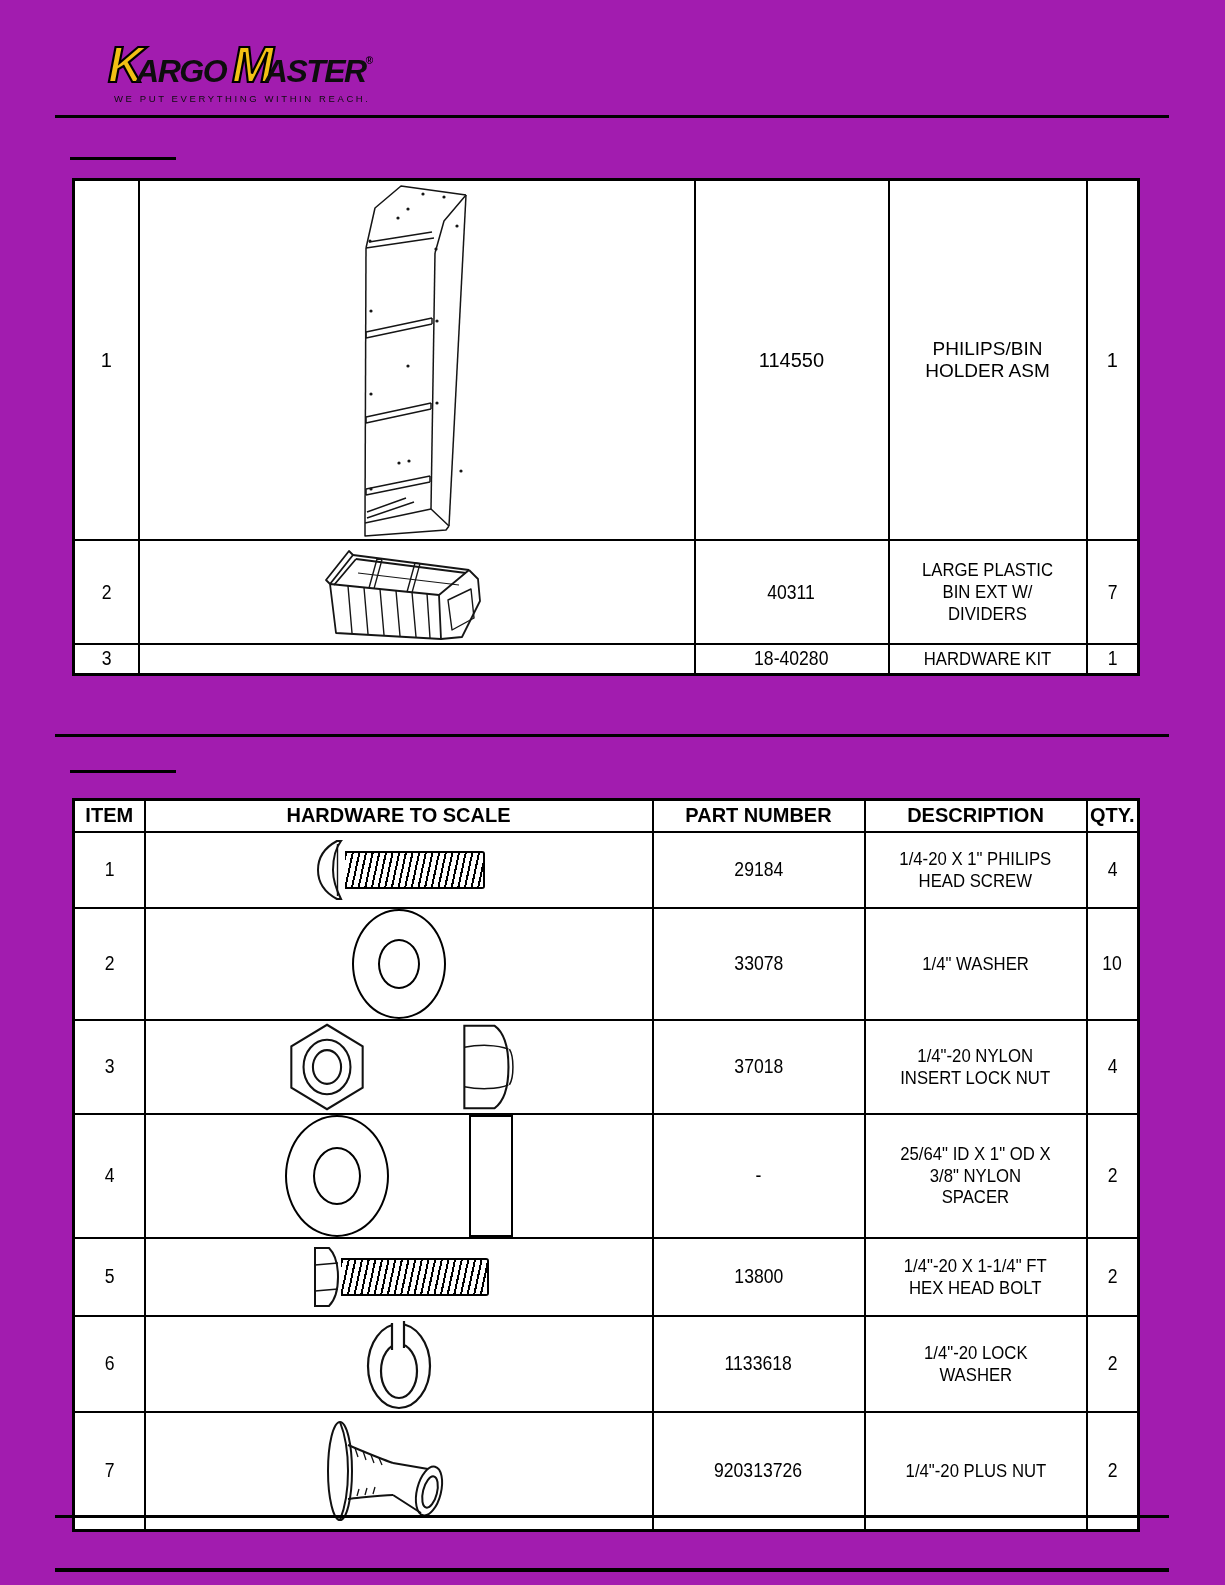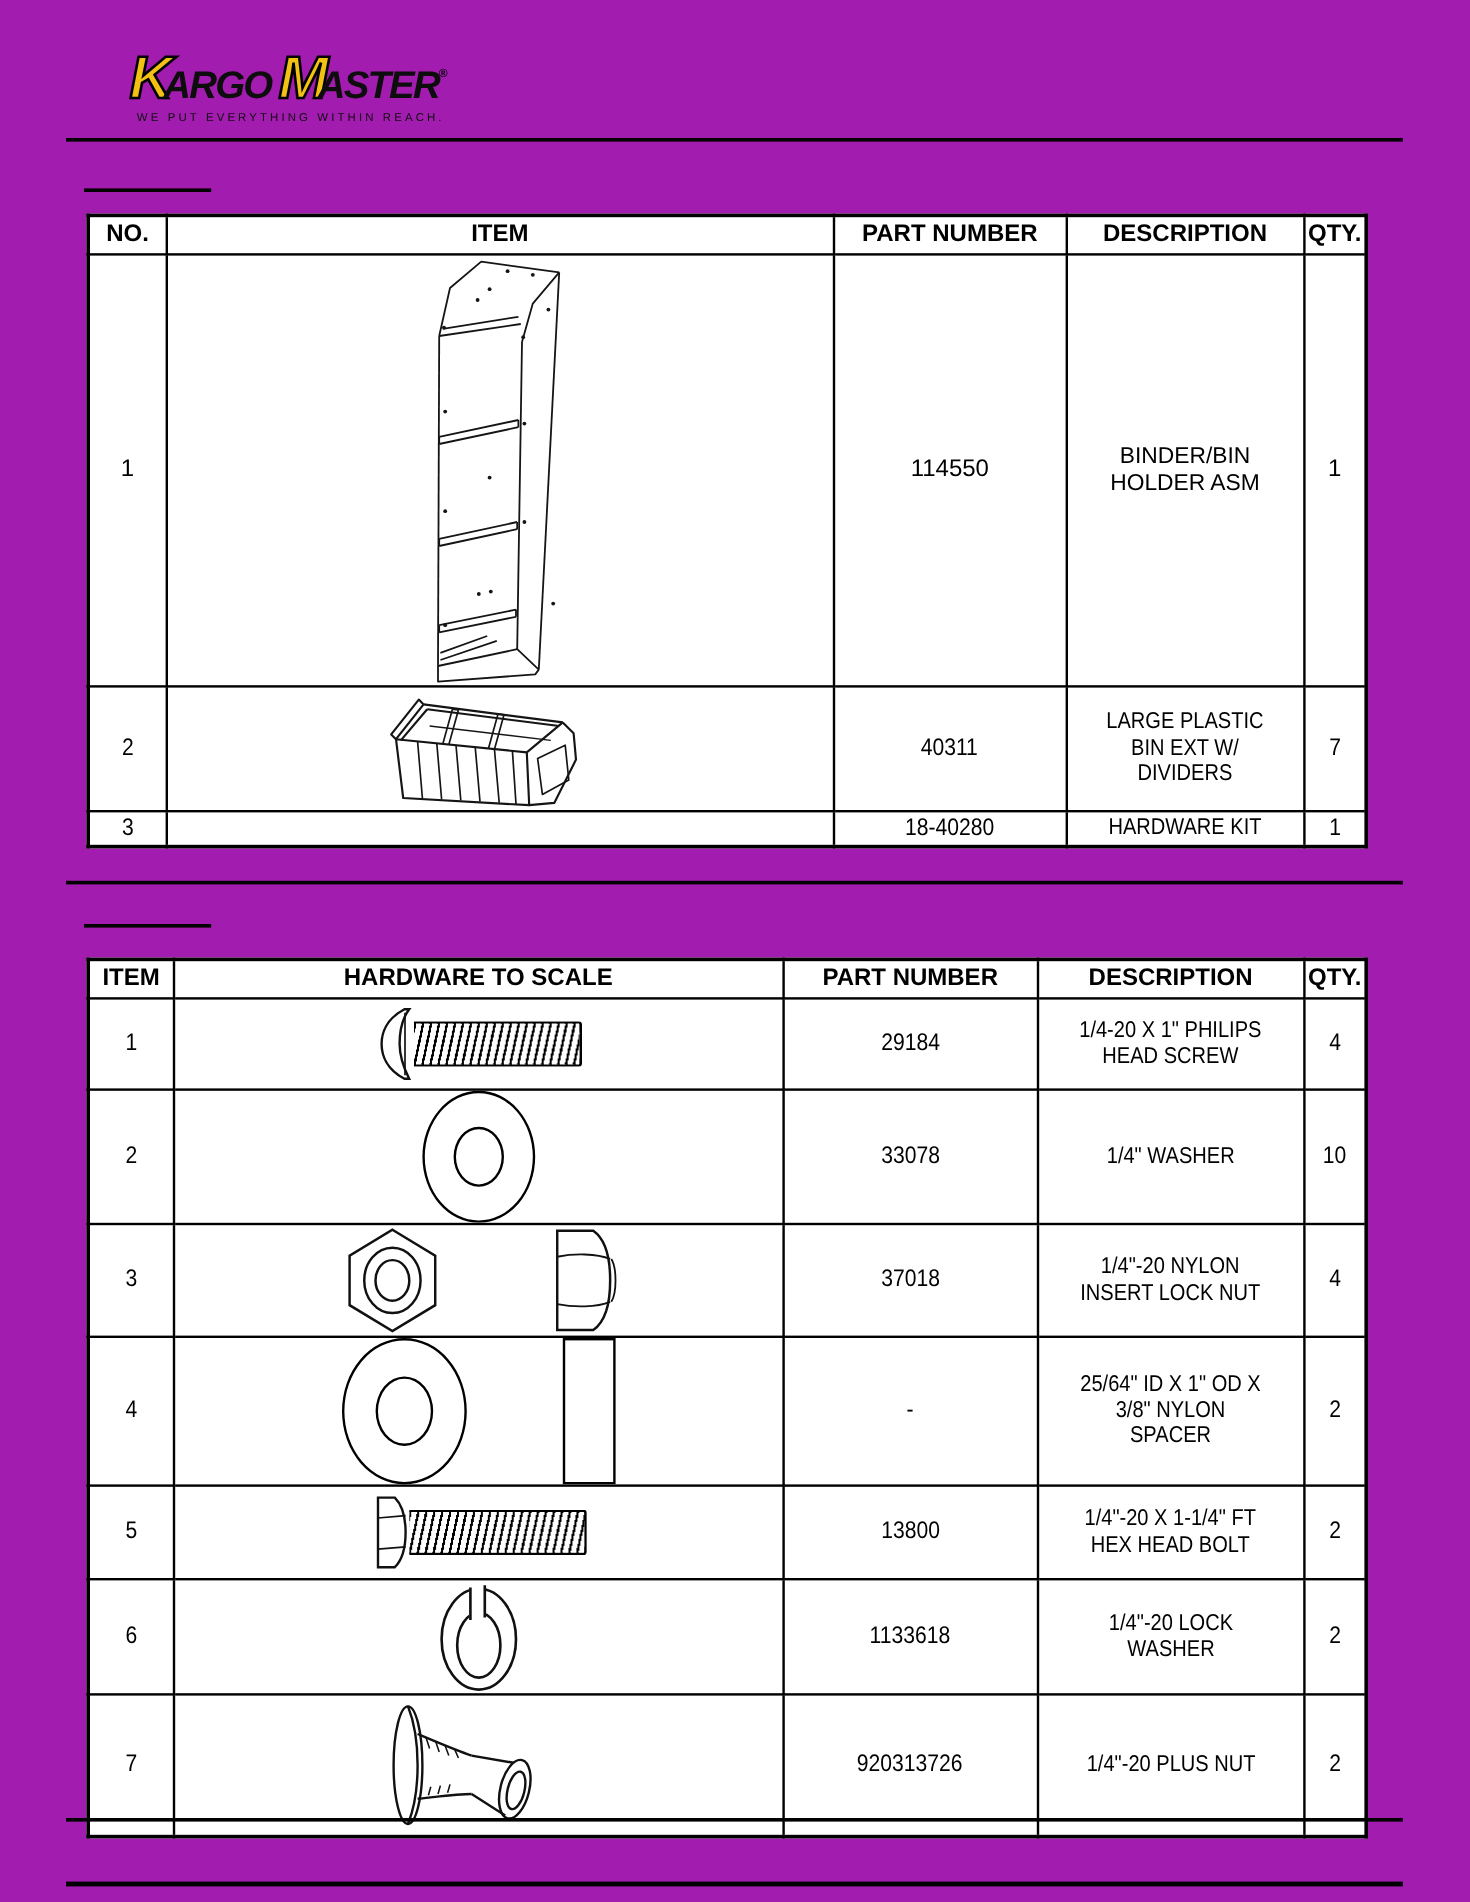--- a/index.html
+++ b/index.html
@@ -81,27 +81,20 @@
 
   <table class="t1">
     <colgroup>
         <col style="width:65px">
         <col style="width:556px">
         <col style="width:194px">
         <col style="width:198px">
         <col style="width:52px">
       </colgroup>
     <tbody>
-        <tr class="hdr">
-      <th>NO.</th>
-      <th>ITEM</th>
-      <th>PART NUMBER</th>
-      <th>DESCRIPTION</th>
-      <th>QTY.</th>
-    </tr>
 
     <tr class="r1">
       <td class="num">1</td>
       <td class="imgcell">
         <div class="imgwrap">
 
           <svg width="118" height="358" viewBox="0 0 118 358" fill="none" stroke="#151515" stroke-width="1.5" stroke-linejoin="round">
             <path d="M 8,67 L 17,27 43,5 108,14"></path>
             <path d="M 108,14 L 86,40 77,72"></path>
             <path d="M 108,14 L 91,345"></path>
@@ -130,21 +123,21 @@
               <circle cx="41" cy="282" r="1.6"></circle>
                   <circle cx="13" cy="308" r="1.6"></circle>
                   <circle cx="103" cy="290" r="1.6"></circle>
               <circle cx="99" cy="45" r="1.6"></circle>
             </g>
           </svg>
         </div>
       </td>
       <td class="num">114550</td>
       <td>
-            <div class="desc">BINDER/BIN
+            <div class="desc">PHILIPS/BIN
 HOLDER ASM</div>
           </td>
       <td class="num">1</td>
     </tr>
 
     <tr class="r2">
       <td class="num"><span class="cond">2</span></td>
       <td class="imgcell">
         <div class="imgwrap">
 

